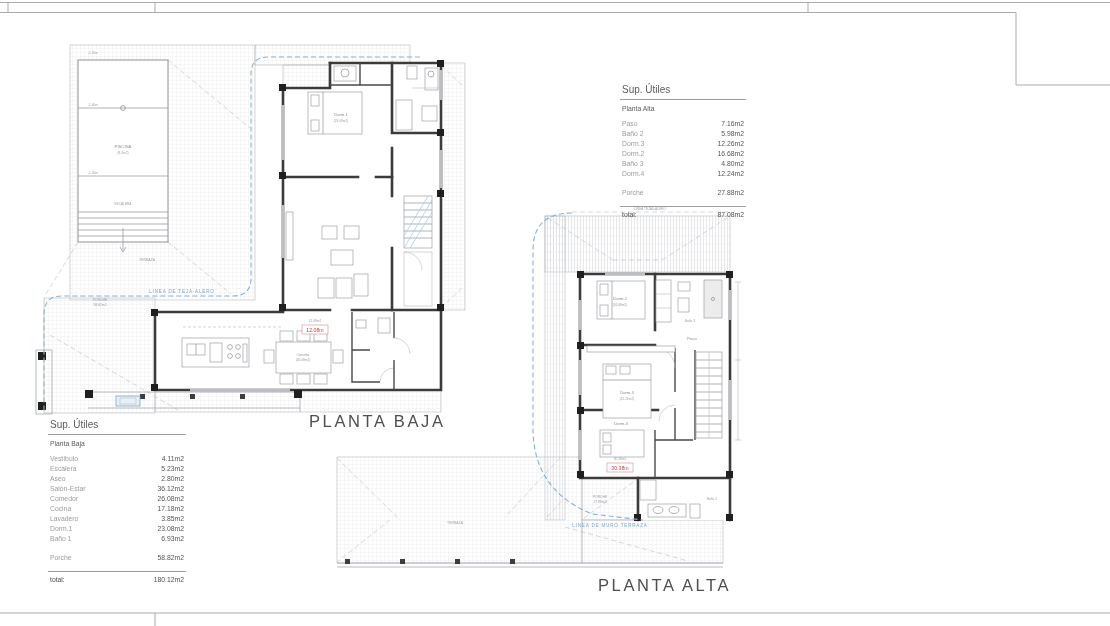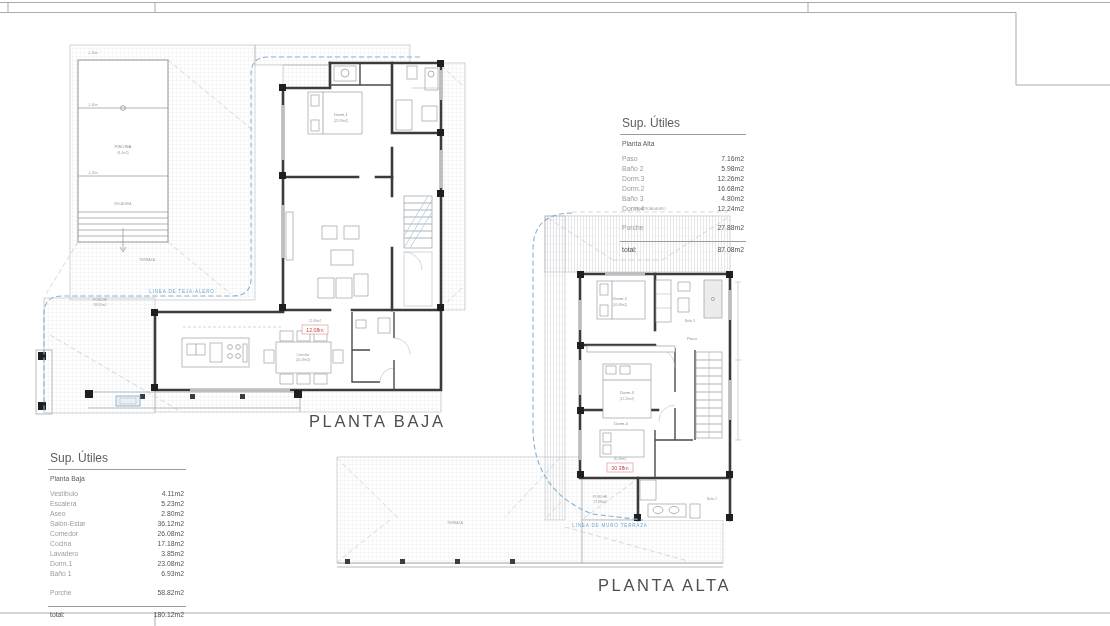--- a/index.html
+++ b/index.html
@@ -24,21 +24,21 @@
   .post{fill:#3d3d3d;}
   .frame{stroke:#ababab;stroke-width:1;fill:none;}
   .rm{fill:#878c93;font-size:4.2px;}
   .rm2{fill:#9aa0a6;font-size:3.2px;}
   .tinytxt{fill:#9aa0a6;font-size:3.4px;}
   .bluetext{fill:#74a8cc;font-size:4.6px;letter-spacing:.8px;}
   .red{fill:#c44545;font-size:5.2px;}
   .redbox{stroke:#d98a8a;fill:#fff;stroke-width:.6;}
   .plan-title{position:absolute;font-size:16.5px;letter-spacing:2.6px;color:#4e4e4e;}
   .area-table{position:absolute;font-size:6.8px;color:#8f8f8f;}
-  .t-head{font-size:12px;color:#5c5c5c;padding:0 2px 4px 2px;border-bottom:1px solid #9c9c9c;margin-top:32px;}
+  .t-head{font-size:10px;color:#5c5c5c;padding:0 2px 4px 2px;border-bottom:1px solid #9c9c9c;}
   .t-sub{color:#5c5c5c;margin:5px 2px 7px 2px;}
   .t-rows{padding:0 2px;}
   .t-row{display:flex;justify-content:space-between;line-height:10px;}
   .t-row.gap{margin-top:9px;}
   .t-label{color:#9c9c9c;}
   .t-value{color:#555;}
   .t-total{display:flex;justify-content:space-between;border-top:1px solid #9c9c9c;
            margin:8px 0 0 0;padding:4px 2px 0 2px;color:#4f4f4f;}
 </style>
 </head>

